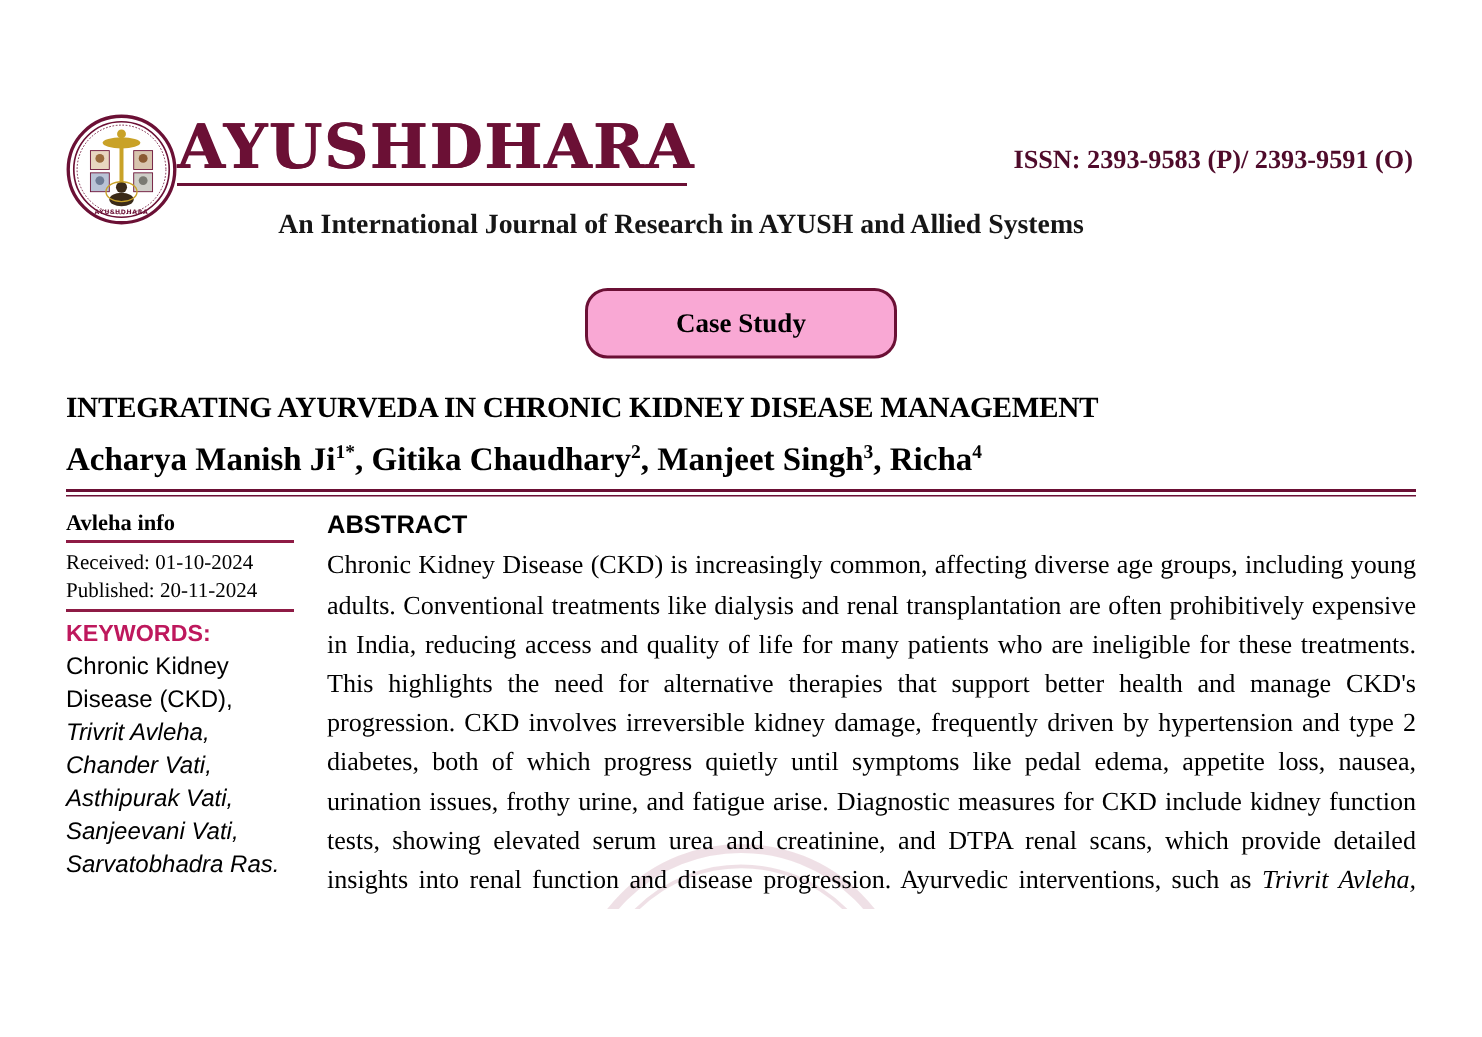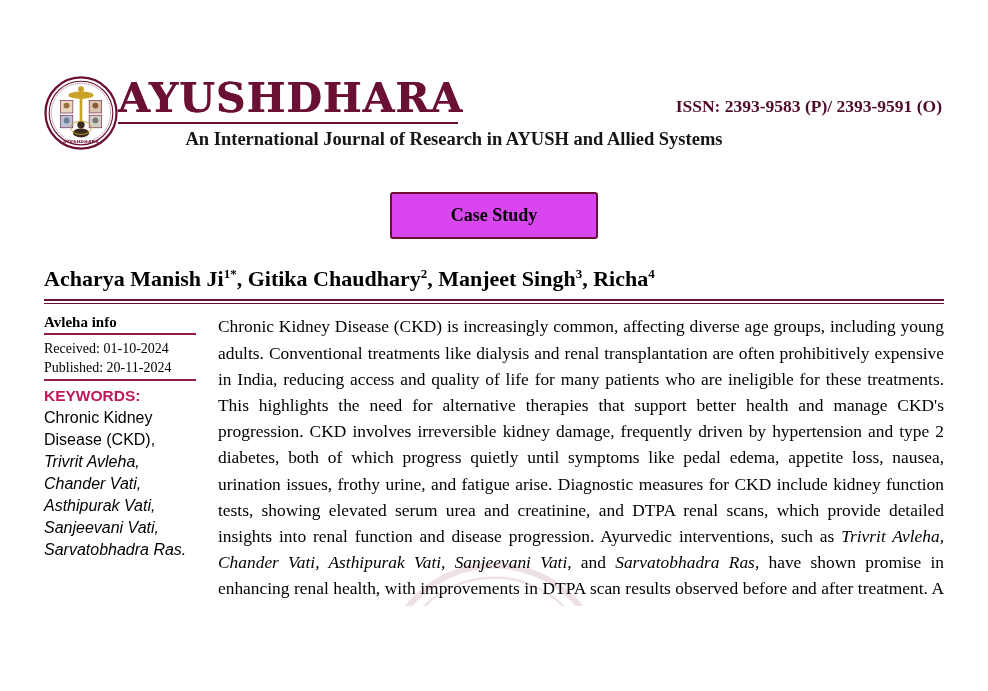--- a/index.html
+++ b/index.html
@@ -84,45 +84,45 @@
     top: 32px;
     font-family: "Liberation Serif", serif;
     font-weight: bold;
     font-size: 17.5px;
     color: #4F0B2B;
     white-space: nowrap;
   }
   .journal-subtitle {
     position: absolute;
     left: 60px;
-    top: 65px;
+    top: 76px;
     width: 700px;
     text-align: center;
     font-family: "Liberation Serif", serif;
     font-weight: bold;
     font-size: 18.5px;
     color: #161616;
     white-space: nowrap;
   }
 
   
   .badge-row {
     margin-top: 10px;
     display: flex;
     justify-content: center;
   }
   .badge {
     border: 2px solid #6B1035;
-    border-radius: 3px;
+    border-radius: 15px;
     width: 204px;
     height: 43px;
     display: flex;
     align-items: center;
     justify-content: center;
-    background: #d946ef;
+    background: #f9a8d4;
   }
   .badge-label {
     font-family: "Liberation Serif", serif;
     font-weight: bold;
     font-size: 18px;
     color: #000000;
   }
 
   
   .title-block {
@@ -285,36 +285,38 @@
       <div class="journal-subtitle">An International Journal of Research in AYUSH and Allied Systems</div>
     </div>
 
     <div class="badge-row">
       <div class="badge">
         <span class="badge-label">Case Study</span>
       </div>
     </div>
 
     <div class="title-block">
+      <div class="paper-title">INTEGRATING AYURVEDA IN CHRONIC KIDNEY DISEASE MANAGEMENT</div>
       <div class="authors">Acharya Manish Ji<sup>1*</sup>, Gitika Chaudhary<sup>2</sup>, Manjeet Singh<sup>3</sup>, Richa<sup>4</sup></div>
     </div>
 
     <div class="rule-double"></div>
 
     <div class="body-row">
 
       <div class="sidebar">
         <div class="sb-heading">Avleha info</div>
         <div class="sb-rule"></div>
         <div class="sb-line">Received: 01-10-2024</div>
         <div class="sb-line">Published: 20-11-2024</div>
         <div class="sb-rule"></div>
         <div class="sb-kw-title">KEYWORDS:</div>
         <div class="sb-kw-body">Chronic Kidney Disease (CKD), <span class="ital">Trivrit Avleha, Chander Vati, Asthipurak Vati, Sanjeevani Vati, Sarvatobhadra Ras.</span></div>
       </div>
 
       <div class="abstract-col">
+        <div class="abstract-heading">ABSTRACT</div>
         <div class="abstract-text">Chronic Kidney Disease (CKD) is increasingly common, affecting diverse age groups, including young adults. Conventional treatments like dialysis and renal transplantation are often prohibitively expensive in India, reducing access and quality of life for many patients who are ineligible for these treatments. This highlights the need for alternative therapies that support better health and manage CKD's progression. CKD involves irreversible kidney damage, frequently driven by hypertension and type 2 diabetes, both of which progress quietly until symptoms like pedal edema, appetite loss, nausea, urination issues, frothy urine, and fatigue arise. Diagnostic measures for CKD include kidney function tests, showing elevated serum urea and creatinine, and DTPA renal scans, which provide detailed insights into renal function and disease progression. Ayurvedic interventions, such as <span class="ital">Trivrit Avleha, Chander Vati, Asthipurak Vati, Sanjeevani Vati</span>, and <span class="ital">Sarvatobhadra Ras</span>, have shown promise in enhancing renal health, with improvements in DTPA scan results observed before and after treatment. A case report involving a 63-year-old male patient with CKD and new-onset hypertension illustrates this: after three months of Ayurvedic treatment at Jeena Sikho</div>
       </div>
 
     </div>
   </div>
 </div>
 
 </body></html>

